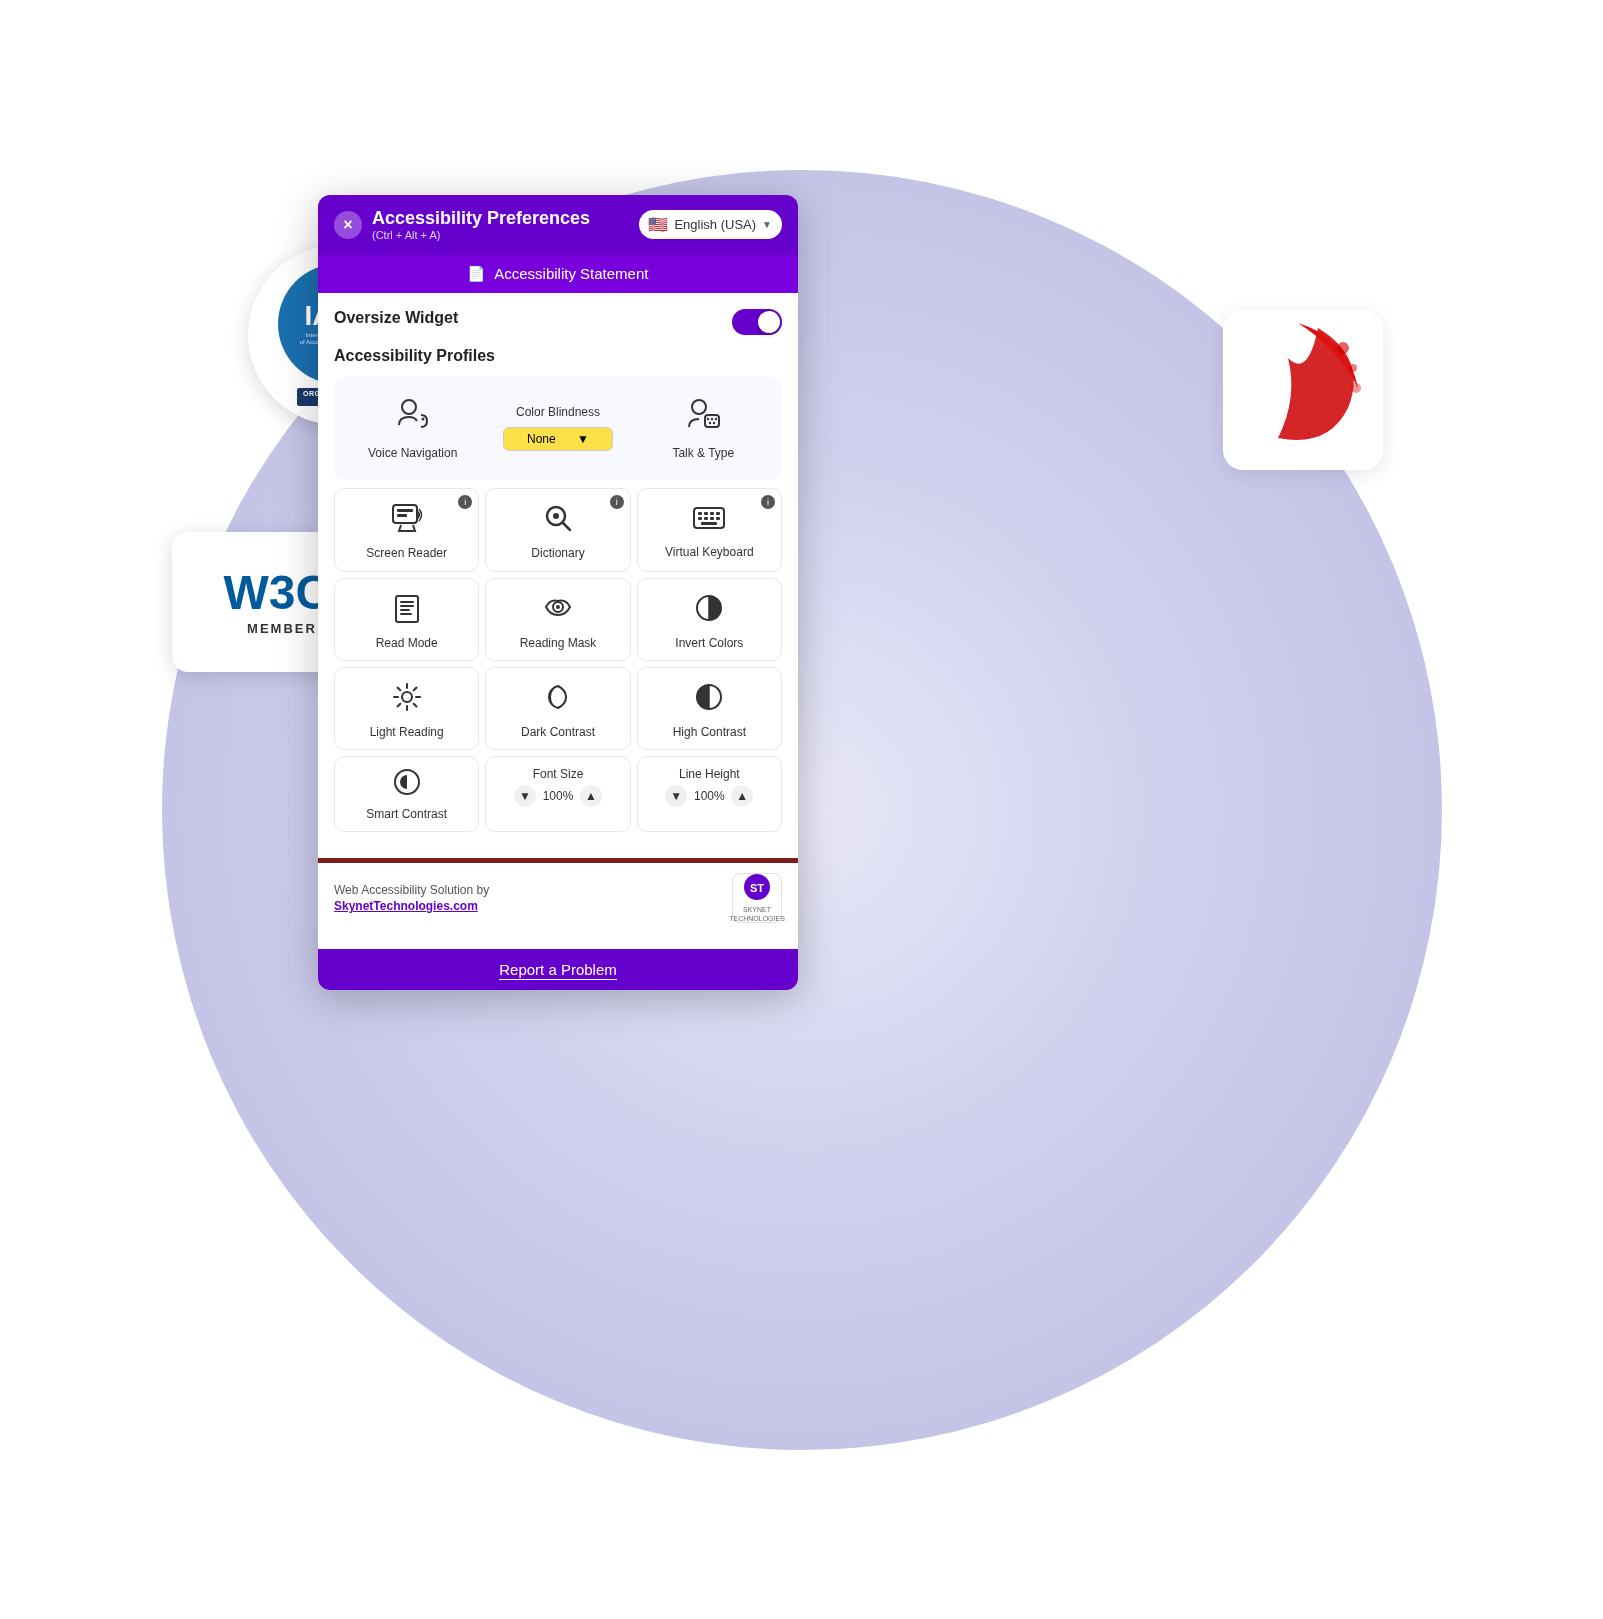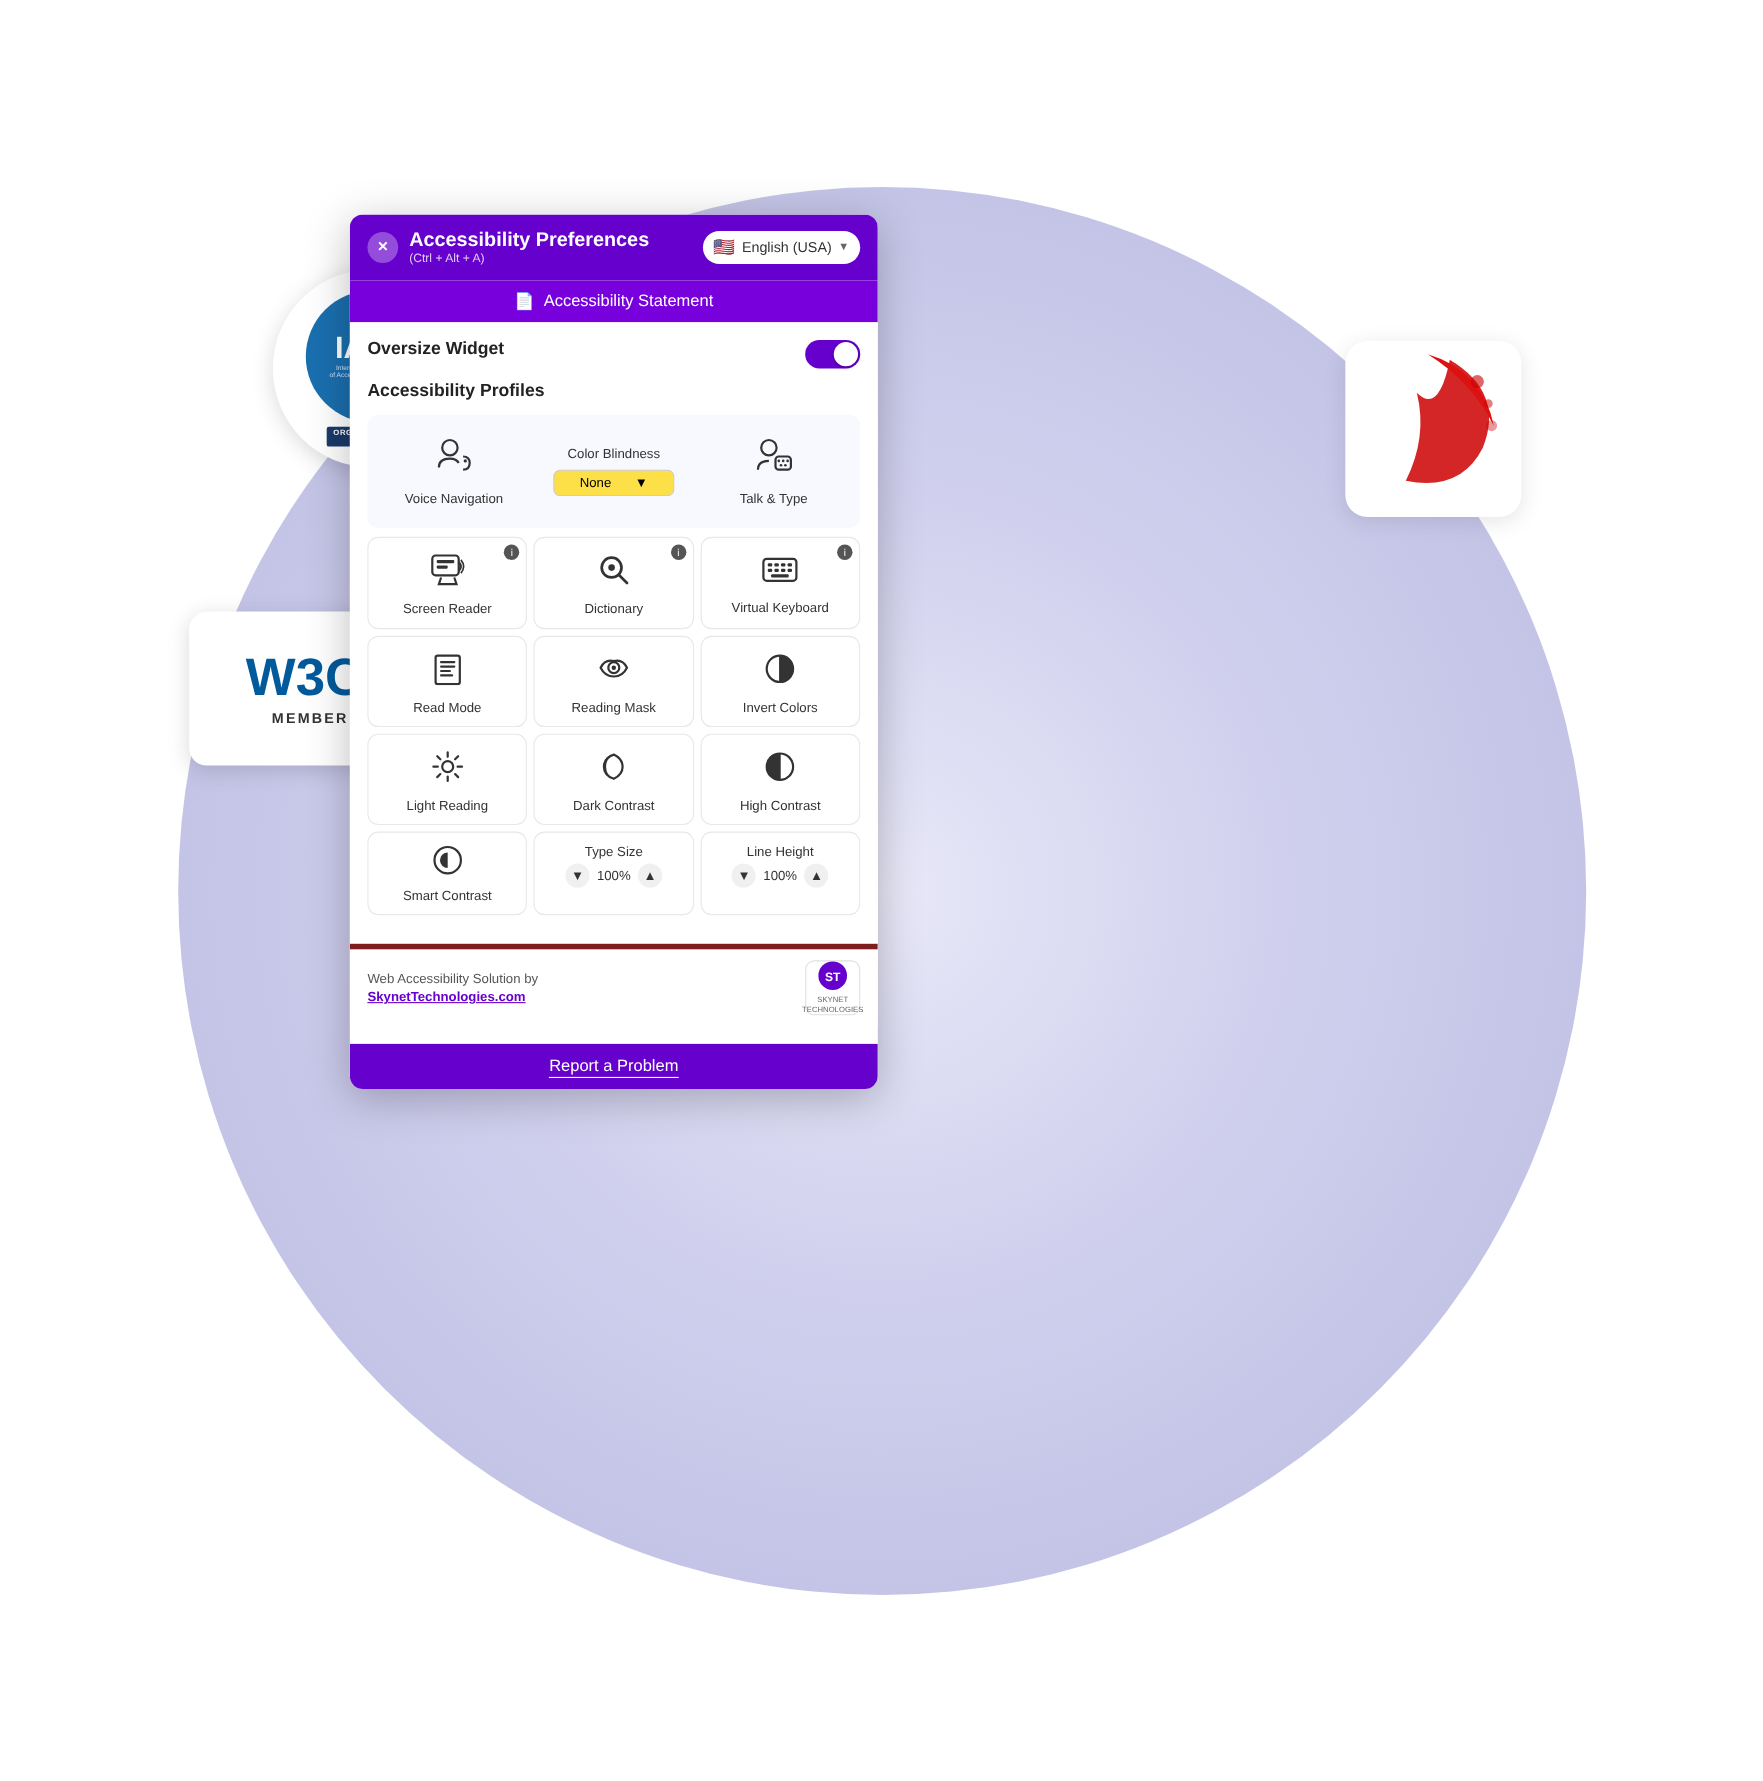--- a/index.html
+++ b/index.html
@@ -90,21 +90,21 @@
       text-align: center;
       padding: 2px 6px;
       margin-top: 4px;
       letter-spacing: 0.5px;
       border-radius: 2px;
     }
 
     
     .w3c-badge {
       position: absolute;
-      top: 556px;
+      top: 532px;
       left: 172px;
       width: 220px;
       height: 140px;
       background: white;
       border-radius: 16px;
       display: flex;
       flex-direction: column;
       align-items: center;
       justify-content: center;
       box-shadow: 0 4px 20px rgba(0,0,0,0.15);
@@ -747,21 +747,21 @@
           <span class="stepper-icon">
             <svg width="30" height="30" viewBox="0 0 30 30">
               <circle cx="15" cy="15" r="12" fill="none" stroke="#333" stroke-width="2"></circle>
               <path d="M 8 15 A 7 7 0 0 0 15 22 L 15 8 A 7 7 0 0 0 8 15 Z" fill="#333"></path>
             </svg>
           </span>
           <span class="stepper-label">Smart Contrast</span>
         </div>
 
         <div class="stepper-card">
-          <span class="stepper-label">Type Size</span>
+          <span class="stepper-label">Font Size</span>
           <div class="stepper-controls">
             <div class="stepper-btn">▼</div>
             <span class="stepper-value">100%</span>
             <div class="stepper-btn">▲</div>
           </div>
         </div>
 
         <div class="stepper-card">
           <span class="stepper-label">Line Height</span>
           <div class="stepper-controls">

